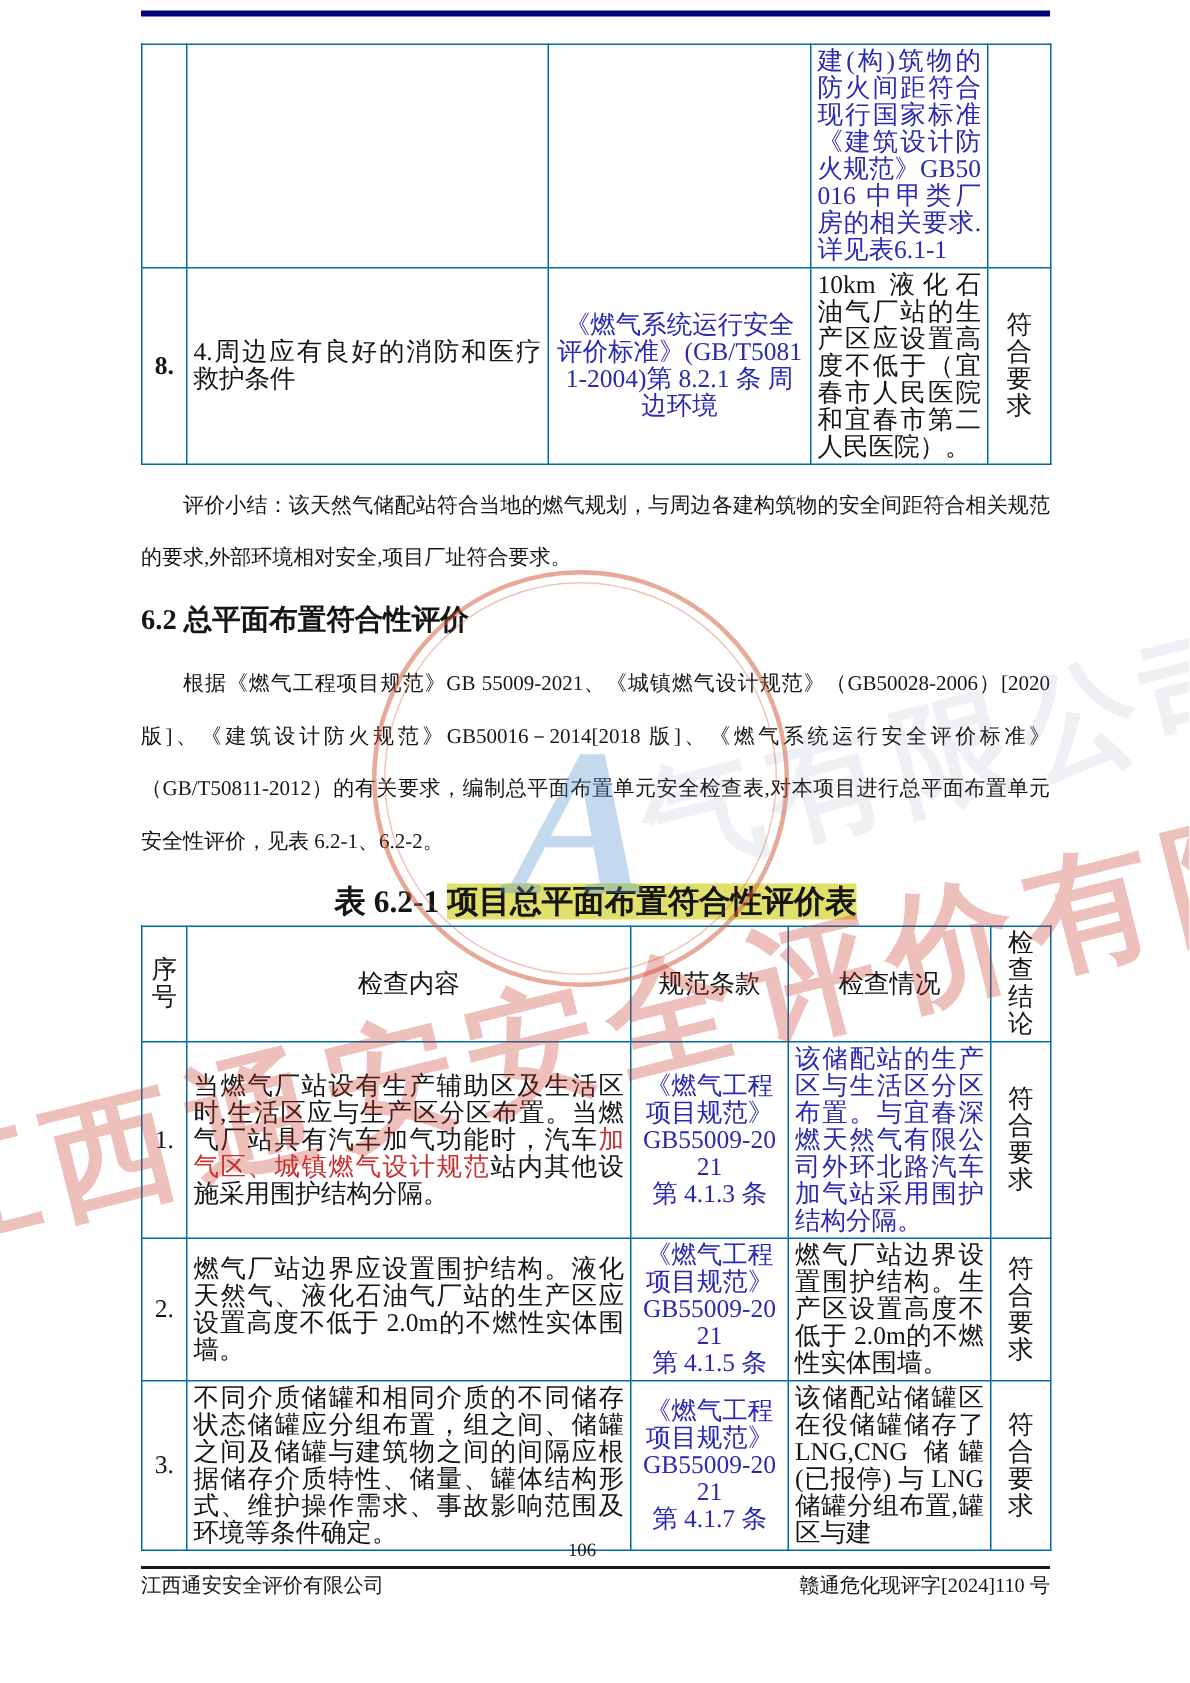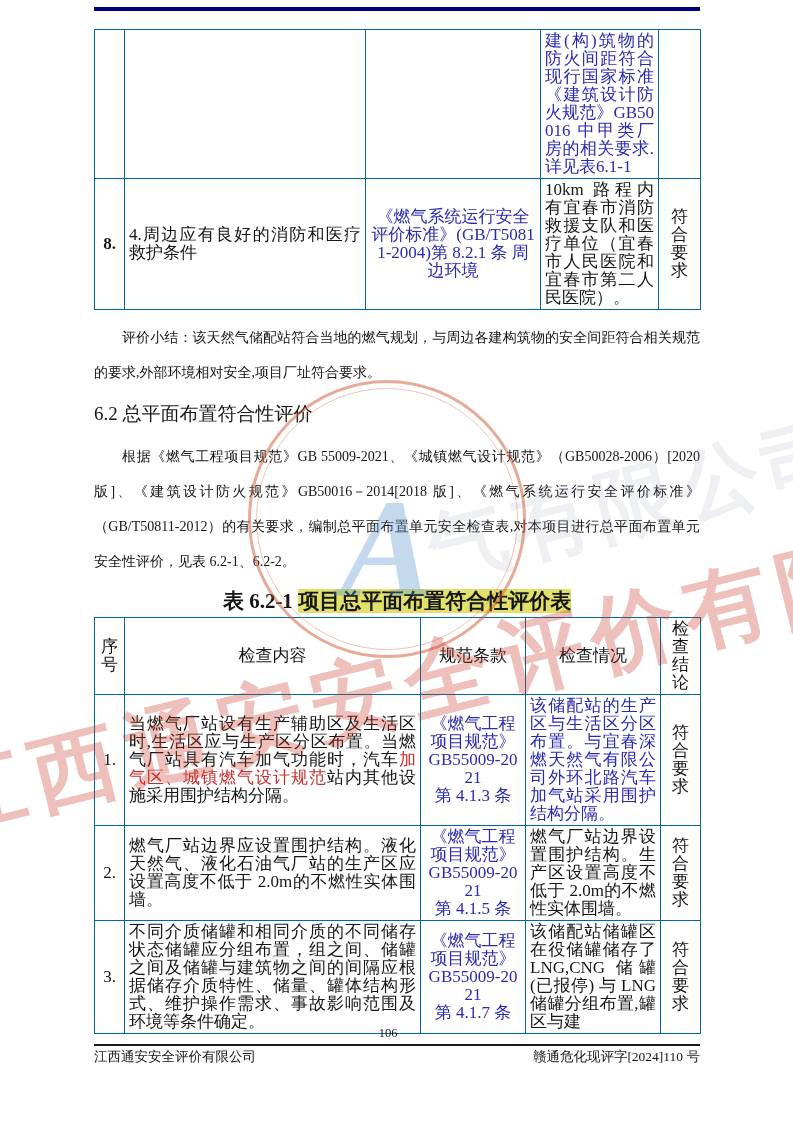--- a/index.html
+++ b/index.html
@@ -29,21 +29,21 @@
   .c { text-align:center; }
   .l { text-align:left; text-align:justify; }
   .vtop { vertical-align:top; }
   .blue { color:var(--table_blue,#2a2ab0); }
   .red  { color:var(--red_text,#c92f2f); }
   .bold { font-weight:bold; }
   .std span { display:block; text-align:center; }
 
   
   .para { margin-top:10px; font-size:14px; line-height:35px; text-align:justify; text-indent:2em; }
-  .sec  { margin-top:9px; font-size:19px; font-weight:normal; line-height:30px; }
+  .sec  { margin-top:9px; font-size:19px; font-weight:bold; line-height:30px; }
   .caption { margin-top:10px; text-align:center; font-size:21px; font-weight:bold; line-height:24px; }
   .caption .hl { background:var(--highlight,#e0e06a); }
 
   
   .pagenum { position:absolute; left:0; right:17px; top:1026px; text-align:center; font-size:12.5px; z-index:1; }
   .footer-rule  { position:absolute; left:94px; right:93px; top:1044px; border-top:2px solid #1a1a1a; z-index:1; }
   .footer-left  { position:absolute; left:94px;  top:1048px; font-size:13.5px; z-index:1; }
   .footer-right { position:absolute; right:93px; top:1048px; font-size:13.5px; z-index:1;text-align:right; }
 
   
@@ -93,21 +93,21 @@
           <td class="c"></td>
           <td class="l"></td>
           <td class="c"></td>
           <td class="l blue vtop">建(构)筑物的防火间距符合现行国家标准《建筑设计防火规范》GB50016 中甲类厂房的相关要求.详见表6.1-1</td>
           <td class="c"></td>
         </tr>
         <tr style="height:110px">
           <td class="c bold">8.</td>
           <td class="l">4.周边应有良好的消防和医疗救护条件</td>
           <td class="c blue">《燃气系统运行安全评价标准》(GB/T50811-2004)第 8.2.1 条 周边环境</td>
-          <td class="l">10km 路程内有宜春市消防救援支队和医疗单位（宜春市人民医院和宜春市第二人民医院）。</td>
+          <td class="l">10km 液化石油气厂站的生产区应设置高度不低于（宜春市人民医院和宜春市第二人民医院）。</td>
           <td class="c">符合要求</td>
         </tr>
       </tbody>
     </table>
 
     <p class="para">评价小结：该天然气储配站符合当地的燃气规划，与周边各建构筑物的安全间距符合相关规范的要求,外部环境相对安全,项目厂址符合要求。</p>
 
     <h2 class="sec">6.2 总平面布置符合性评价</h2>
     <p class="para">根据《燃气工程项目规范》GB 55009-2021、《城镇燃气设计规范》（GB50028-2006）[2020 版]、《建筑设计防火规范》GB50016－2014[2018 版]、《燃气系统运行安全评价标准》（GB/T50811-2012）的有关要求，编制总平面布置单元安全检查表,对本项目进行总平面布置单元安全性评价，见表 6.2-1、6.2-2。</p>
 

